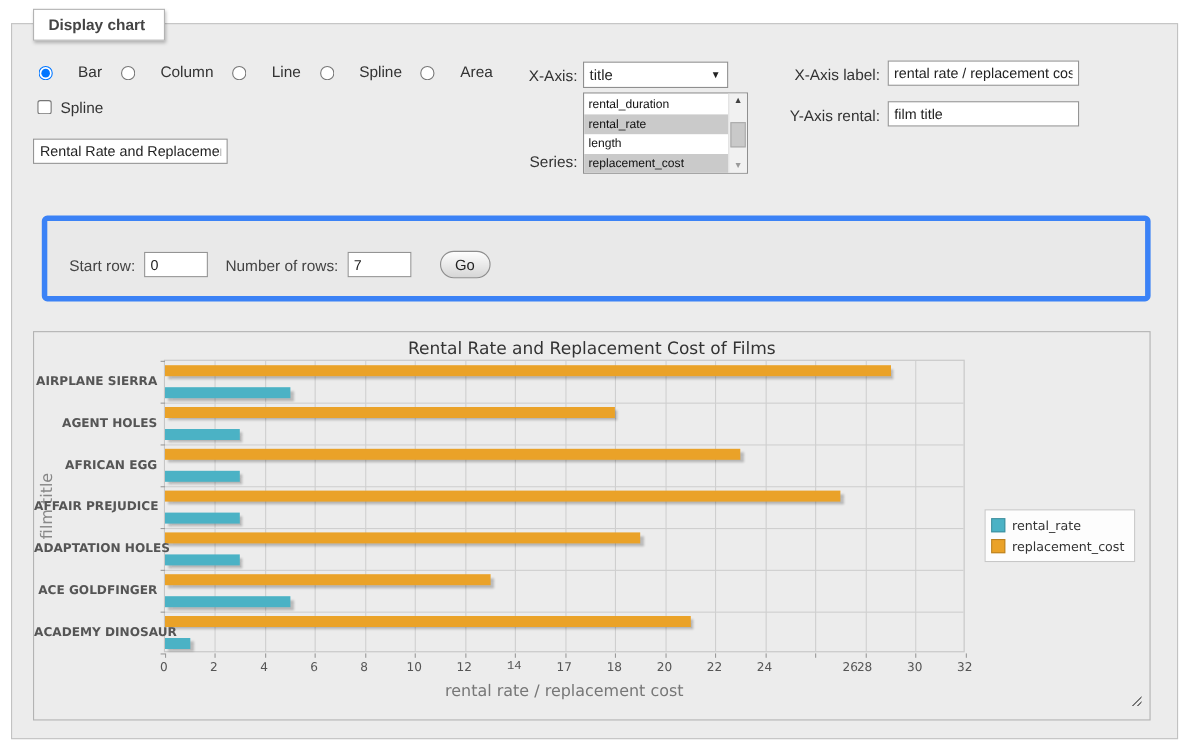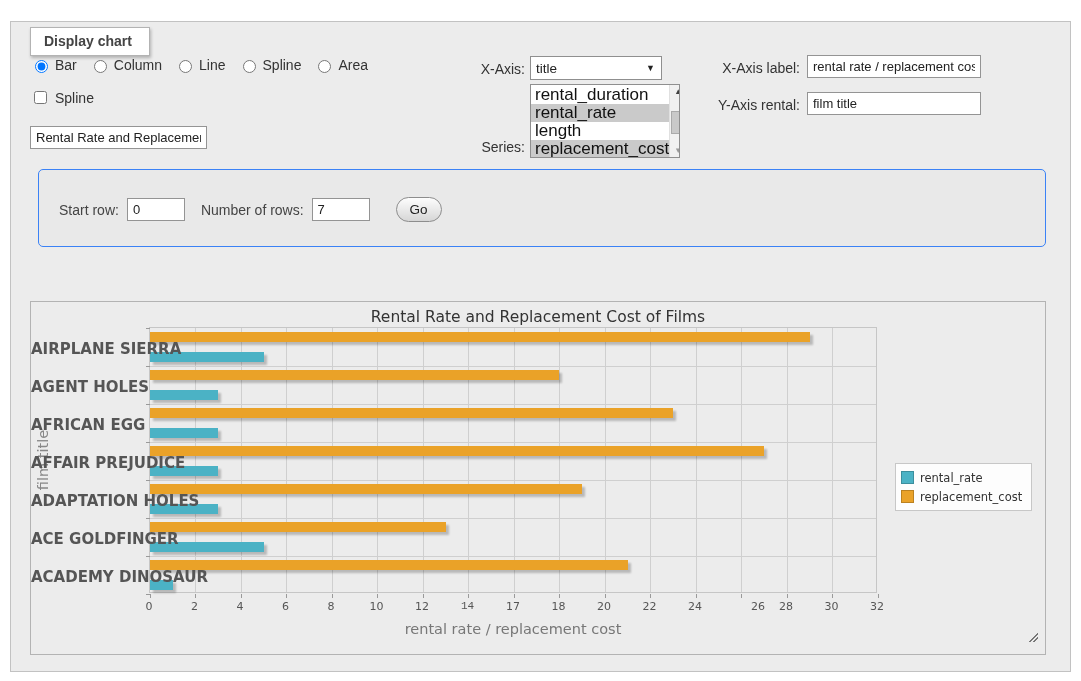--- a/index.html
+++ b/index.html
@@ -14,27 +14,26 @@
   .frame {
     position:absolute; left:10px; top:21px; right:10px; bottom:9px;
     background:#ececec; border:1px solid #c2c2c2;
   }
   .frame-legend {
     position:absolute; left:30px; top:8px; z-index:5;
     background:#ffffff; border:1px solid #b3b3b3;
     padding:5px 17px 6px 13px;
     font-weight:bold; font-size:14px; color:#444;
     box-shadow:1px 2px 3px rgba(0,0,0,0.25);
-    margin-top:19px;
   }
   .abs { position:absolute; }
 
   
   .radio-row { left:30px; top:57px; display:flex; align-items:center; gap:12px; color:#333; }
-  .radio-row label { display:flex; align-items:flex-end; gap:4px; cursor:default; }
+  .radio-row label { display:flex; align-items:flex-end; gap:20px; cursor:default; }
   .check-row { left:30px; top:88px; display:flex; align-items:center; gap:5px; }
   input[type="text"] {
     border:1px solid #949494; background:#fff; font-family:"Liberation Sans",sans-serif;
     font-size:13px; color:#222; padding:2px 5px; height:23px;
   }
   .lbl { color:#333; }
   .r-align { text-align:right; }
 
   
   .fselect {
@@ -42,33 +41,33 @@
     display:flex; align-items:center; justify-content:space-between;
     padding:0 6px 0 5px; font-size:13.5px; color:#222; cursor:default;
   }
   .fselect .arrow { font-size:9px; color:#222; }
 
   
   .mselect {
     background:#fff; border:1px solid #8f8f8f; display:flex; overflow:hidden;
   }
   .mselect .opts { flex:1 1 auto; padding-top:1px; }
-  .mselect .opt { height:18px; line-height:18px; padding-left:4px; font-size:17px; color:#111; white-space:nowrap; }
+  .mselect .opt { height:18px; line-height:18px; padding-left:4px; font-size:11px; color:#111; white-space:nowrap; }
   .mselect .opt.sel { background:#cacaca; }
   .mselect .sbar {
     flex:0 0 17px; background:#f1f1f1; border-left:1px solid #e0e0e0; position:relative;
   }
   .sbar .sarrow { position:absolute; left:0; width:100%; text-align:center; font-size:8px; color:#404040; }
   .sbar .sarrow.down { color:#9a9a9a; }
   .sbar .sthumb { position:absolute; left:1px; right:1px; background:#c9c9c9; border:1px solid #aaa; }
 
   
   .rows-panel {
-    left:38px; top:169px; width:1008px; height:78px;
-    background:#e9e9e9; border:1px solid #3b82f6; border-radius:5px;
+    left:38px; top:196px; width:1008px; height:78px;
+    background:#e9e9e9; border:5px solid #3b82f6; border-radius:5px;
   }
   .rows-inner { position:absolute; left:20px; top:27px; display:flex; align-items:center; gap:8px; color:#444; }
   .go-btn {
     margin-left:18px; height:25px; padding:0 13px;
     border:1px solid #8d8d8d; border-radius:13px;
     background:linear-gradient(#fdfdfd,#d6d6d6);
     font-family:"Liberation Sans",sans-serif; font-size:13.5px; color:#222;
     cursor:pointer;
   }
 
@@ -85,21 +84,21 @@
     position:absolute; left:118px; top:25px; width:728px; height:266px;
     border:1px solid #c6c6c6; overflow:visible;
   }
   .vgrid { position:absolute; top:0; width:1px; height:100%; background:#cfcfcf; }
   .hgrid { position:absolute; left:0; height:1px; width:100%; background:#cfcfcf; }
   .xtickmark { position:absolute; width:1px; height:4px; background:#9a9a9a; }
   .ytickmark { position:absolute; height:1px; width:4px; background:#9a9a9a; }
   .bar { position:absolute; height:10px; box-shadow:3px 3px 2px rgba(0,0,0,0.22); }
   .cat-label {
     position:absolute; left:0; width:112px; text-align:right;
-    font-family:"DejaVu Sans", sans-serif; font-size:15px; font-weight:bold; color:#555;
+    font-family:"DejaVu Sans", sans-serif; font-size:11px; font-weight:bold; color:#555;
     white-space:nowrap;
   }
   .xtick-label {
     position:absolute; width:26px; text-align:center;
     font-family:"DejaVu Sans", sans-serif; font-size:11px; color:#555;
   }
   .xaxis-title {
     position:absolute; left:118px; top:319px; width:728px; text-align:center;
     font-family:"DejaVu Sans", sans-serif; font-size:14.5px; color:#777;
   }
@@ -277,21 +276,21 @@
     <div class="xtick-label" style="left: 241.5px; top: 298px;">6</div>
     <div class="xtick-label" style="left: 287px; top: 298px;">8</div>
     <div class="xtick-label" style="left: 332.5px; top: 298px;">10</div>
     <div class="xtick-label" style="left: 378px; top: 298px;">12</div>
     <div class="xtick-label" style="left: 423.5px; top: 298px; font-family: Liberation Mono, monospace;">14</div>
     <div class="xtick-label" style="left: 469px; top: 298px;">17</div>
     <div class="xtick-label" style="left: 514.5px; top: 298px;">18</div>
     <div class="xtick-label" style="left: 560px; top: 298px;">20</div>
     <div class="xtick-label" style="left: 605.5px; top: 298px;">22</div>
     <div class="xtick-label" style="left: 651px; top: 298px;">24</div>
-    <div class="xtick-label" style="left: 714px; top: 298px;">26</div>
+    <div class="xtick-label" style="left: 729px; top: 298px;">26</div>
     <div class="xtick-label" style="left: 742px; top: 298px;">28</div>
     <div class="xtick-label" style="left: 787.5px; top: 298px;">30</div>
     <div class="xtick-label" style="left: 833px; top: 298px;">32</div>
     <div class="cat-label" style="top: 38px;">AIRPLANE SIERRA</div>
     <div class="cat-label" style="top: 76px;">AGENT HOLES</div>
     <div class="cat-label" style="top: 114px;">AFRICAN EGG</div>
     <div class="cat-label" style="top: 152px;">AFFAIR PREJUDICE</div>
     <div class="cat-label" style="top: 190px;">ADAPTATION HOLES</div>
     <div class="cat-label" style="top: 228px;">ACE GOLDFINGER</div>
     <div class="cat-label" style="top: 266px;">ACADEMY DINOSAUR</div>

